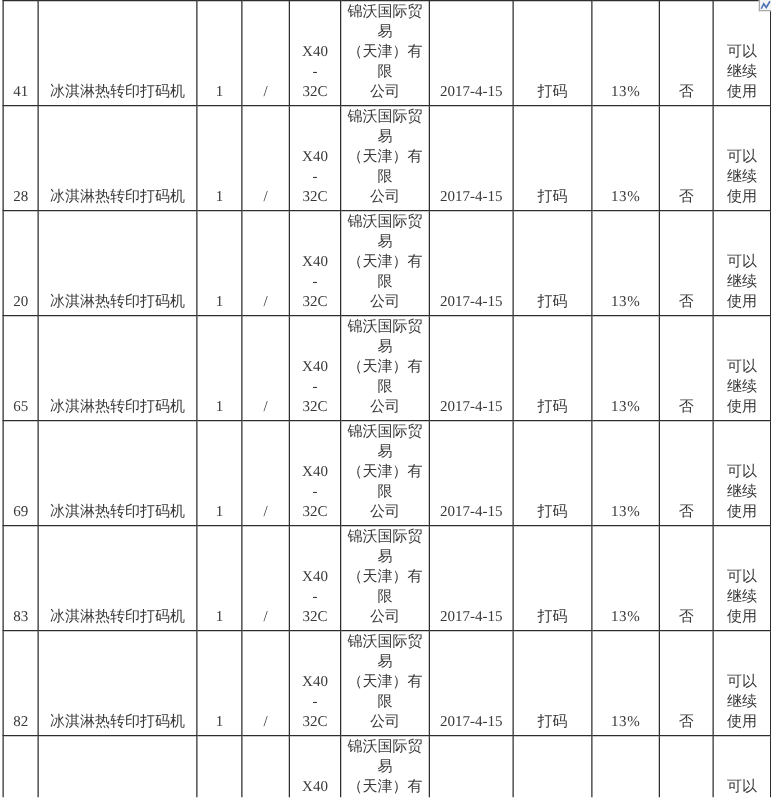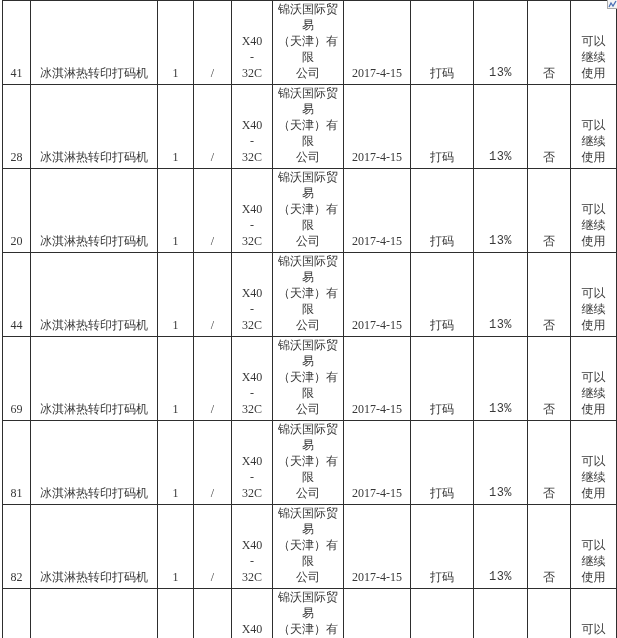--- a/index.html
+++ b/index.html
@@ -30,21 +30,21 @@
     padding: 0 1px 3px 1px;
     white-space: pre-line;
     overflow: hidden;
   }
   tr.row { height: 53px; }
   tr.row:nth-child(-n+5) { height: 54px; }
   tr.row:nth-child(11) { height: 48px; }
   tr.row:nth-child(12) { height: 50px; }
   td.c-no { font-size: 11px; margin-top: 12px; }
   td.c-company { font-size: 11px; margin-top: 17px; }
-  td.c-rate { letter-spacing: 0.5px; font-family: Liberation Mono, monospace; }
+  td.c-rate { letter-spacing: 0.5px; }
   .corner-icon {
     position: absolute;
     top: 0;
     right: 0;
     width: 10px;
     height: 9px;
     border-left: 1px solid #a9a9a9;
     border-bottom: 1px solid #a9a9a9;
     background: #f4f4f4;
   }
@@ -123,21 +123,21 @@
     <td class="c-date">2017-4-15</td>
     <td class="c-use">打码</td>
     <td class="c-rate">13%</td>
     <td class="c-scrap">否</td>
     <td class="c-status">可以
 继续
 使用</td>
   </tr>
 
   <tr class="row">
-    <td class="c-no">44</td>
+    <td class="c-no">65</td>
     <td class="c-name">冰淇淋热转印打码机</td>
     <td class="c-qty">1</td>
     <td class="c-spec">/</td>
     <td class="c-model">X40
 -
 32C</td>
     <td class="c-company">锦沃国际贸易
 （天津）有限
 公司</td>
     <td class="c-date">2017-4-15</td>
@@ -163,21 +163,21 @@
     <td class="c-date">2017-4-15</td>
     <td class="c-use">打码</td>
     <td class="c-rate">13%</td>
     <td class="c-scrap">否</td>
     <td class="c-status">可以
 继续
 使用</td>
   </tr>
 
   <tr class="row">
-    <td class="c-no">81</td>
+    <td class="c-no">83</td>
     <td class="c-name">冰淇淋热转印打码机</td>
     <td class="c-qty">1</td>
     <td class="c-spec">/</td>
     <td class="c-model">X40
 -
 32C</td>
     <td class="c-company">锦沃国际贸易
 （天津）有限
 公司</td>
     <td class="c-date">2017-4-15</td>

